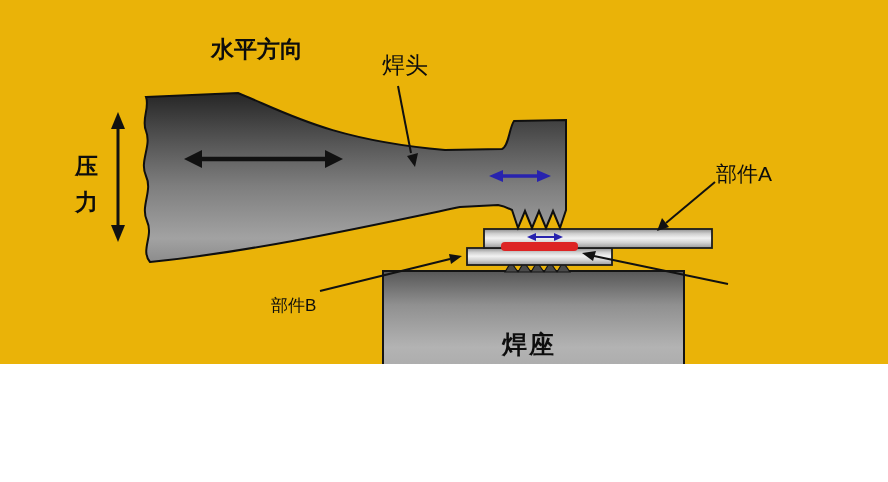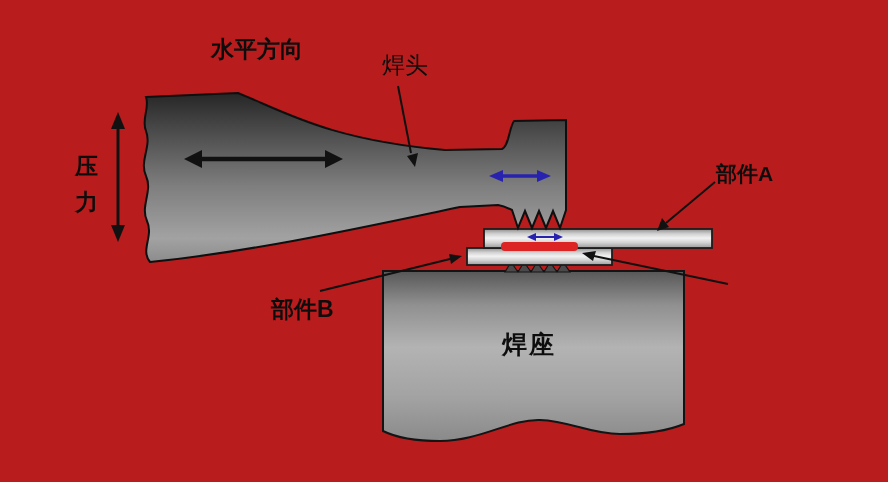--- a/index.html
+++ b/index.html
@@ -1,34 +1,34 @@
 <!DOCTYPE html>
 <html><head>
 <meta charset="utf-8">
 <style>
   html,body{margin:0;padding:0;background:#ffffff;}
   #canvas{
     position:relative;
-    width:888px;height:482px;
-    background:#b91c1c;
+    width:888px;height:364px;
+    background:#eab308;
     overflow:hidden;
     font-family:"Liberation Sans","DejaVu Sans",sans-serif;
     color:#0a0a0a;
   }
   #scene{position:absolute;left:0;top:0;}
   .lbl{position:absolute;white-space:nowrap;color:#0d0d0d;}
   .lbl-vibration{left:191px;top:36px;width:132px;text-align:center;
     font-size:23px;font-weight:bold;line-height:26px;white-space:normal;}
   .lbl-horn{left:382px;top:50px;font-size:23px;font-weight:400;}
   .lbl-pressure{left:68px;top:148px;width:30px;text-align:right;
     font-size:23px;font-weight:600;line-height:36px;
     word-break:break-all;white-space:normal;}
-  .lbl-part-a{left:716px;top:160px;font-size:21px;font-weight:700;}
+  .lbl-part-a{left:716px;top:160px;font-size:21px;font-weight:400;}
   .lbl-weld-zone{left:731px;top:285px;font-size:21px;font-weight:500;}
-  .lbl-part-b{left:271px;top:294px;font-size:23px;font-weight:700;}
+  .lbl-part-b{left:271px;top:294px;font-size:17px;font-weight:400;}
   .lbl-anvil{left:502px;top:328px;font-size:25px;font-weight:bold;letter-spacing:2px;}
 </style>
 </head>
 <body>
 
 <div id="canvas">
 
   <svg id="scene" width="888" height="482" viewBox="0 0 888 482">
     <defs>
       <linearGradient id="hornGrad" x1="0" y1="0" x2="0" y2="1">

